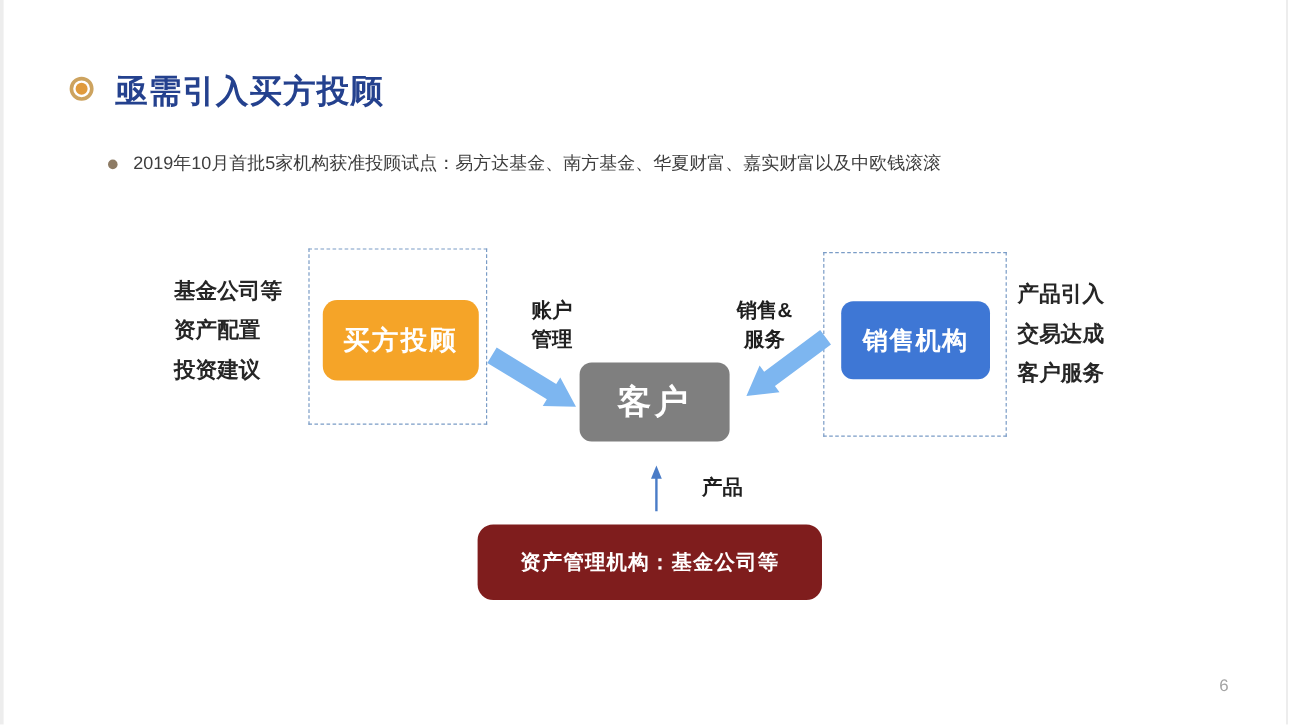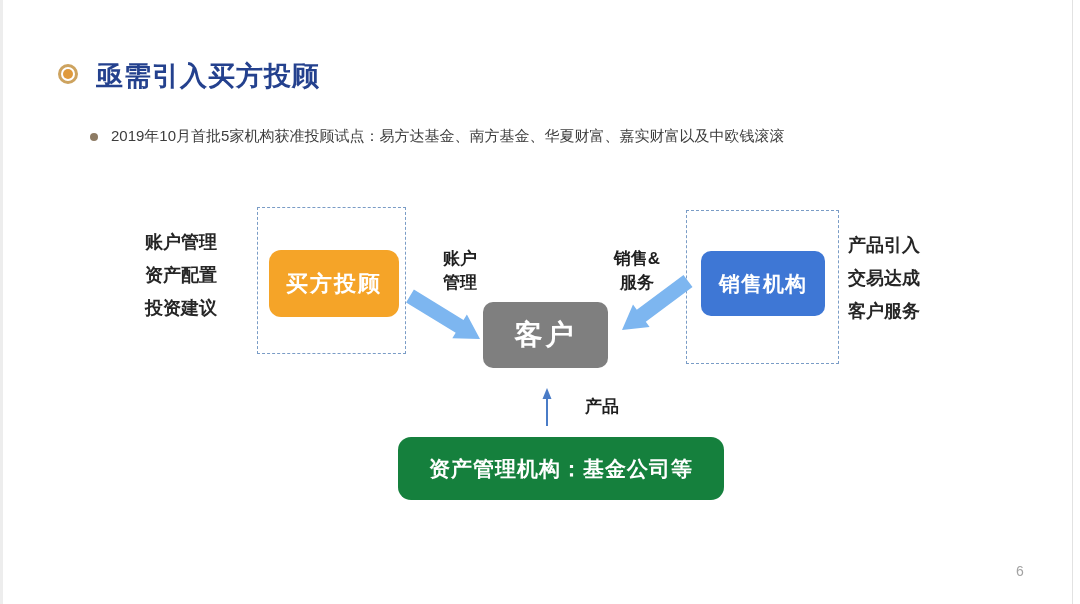--- a/index.html
+++ b/index.html
@@ -41,21 +41,21 @@
   .dash-left{left:257px;top:207px;width:149px;height:147px;}
   .dash-right{left:686px;top:210px;width:153px;height:154px;}
 
   .node{
     position:absolute;display:flex;align-items:center;justify-content:center;
     color:#ffffff;font-weight:bold;box-sizing:border-box;
   }
   .node-orange{left:269px;top:250px;width:130px;height:67px;background:#f5a428;border-radius:12px;font-size:22px;letter-spacing:2px;}
   .node-gray{left:483px;top:302px;width:125px;height:66px;background:#7f7f7f;border-radius:10px;font-size:28px;letter-spacing:3px;}
   .node-sales{left:701px;top:251px;width:124px;height:65px;background:#3e77d5;border-radius:10px;font-size:21px;letter-spacing:1px;}
-  .node-asset{left:398px;top:437px;width:326px;height:63px;background:#15803d;border-radius:13px;font-size:21px;letter-spacing:1px;}
+  .node-asset{left:398px;top:437px;width:287px;height:63px;background:#7f1d1d;border-radius:13px;font-size:17px;letter-spacing:1px;}
 
   .arrow-label{
     position:absolute;font-size:17px;font-weight:bold;color:#1f1f1f;
     text-align:center;white-space:pre-line;line-height:24px;
   }
   .lbl-account{left:424px;top:247px;width:72px;}
   .lbl-sales{left:600px;top:247px;width:74px;text-align:center;}
   .lbl-product{left:585px;top:395px;font-size:17px;}
 
   .arrows-svg{position:absolute;left:0;top:0;width:1080px;height:604px;pointer-events:none;}
@@ -71,21 +71,21 @@
 
   <div class="title-bullet">
     <div class="inner"></div>
   </div>
   <div class="slide-title">亟需引入买方投顾</div>
 
   <div class="sub-dot"></div>
   <div class="sub-text">2019年10月首批5家机构获准投顾试点：易方达基金、南方基金、华夏财富、嘉实财富以及中欧钱滚滚</div>
 
   <div class="func-list func-left">
-    <div>账户管理</div>
+    <div>基金公司等</div>
     <div>资产配置</div>
     <div>投资建议</div>
   </div>
 
   <div class="func-list func-right">
     <div>产品引入</div>
     <div>交易达成</div>
     <div>客户服务</div>
   </div>
 

